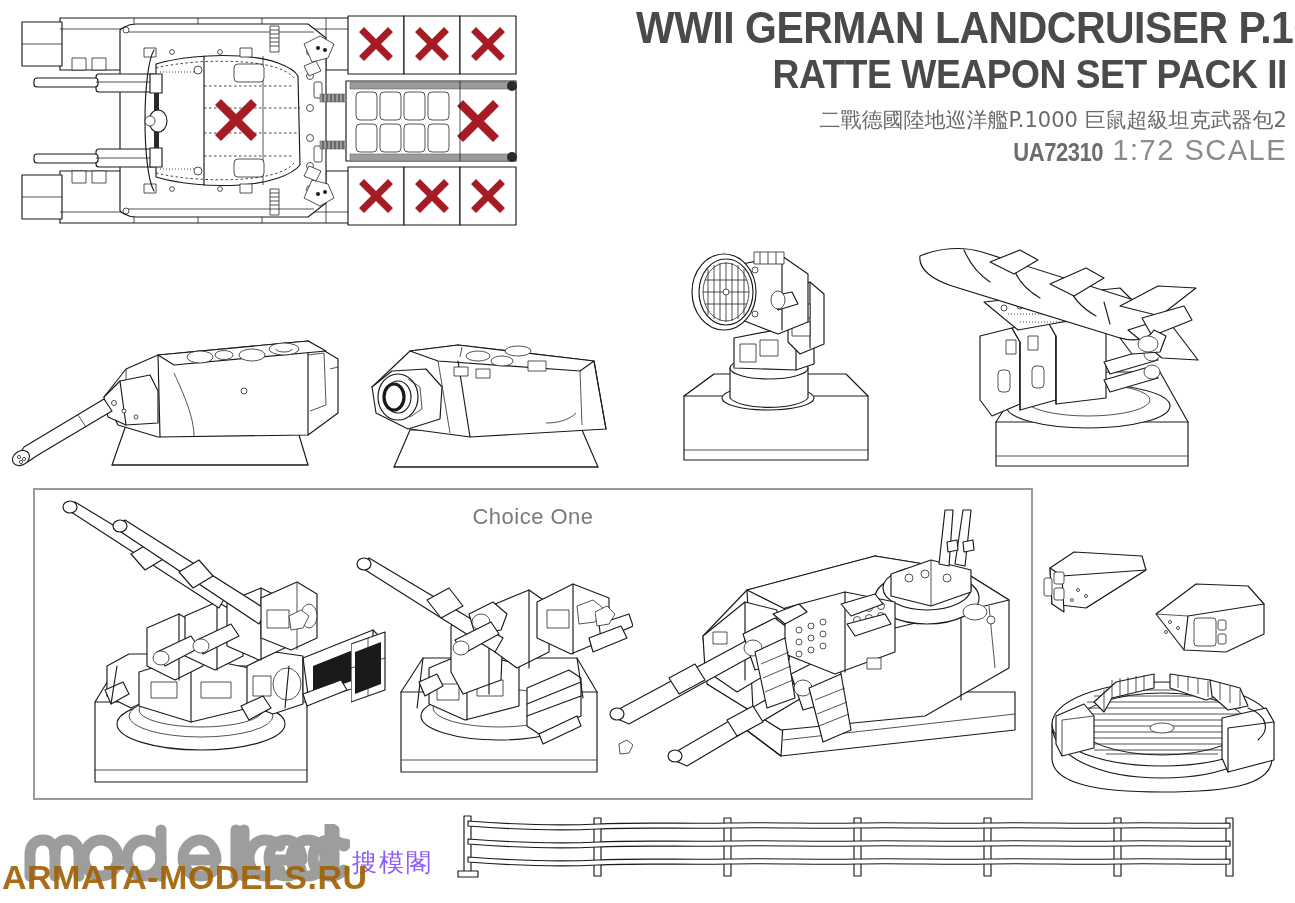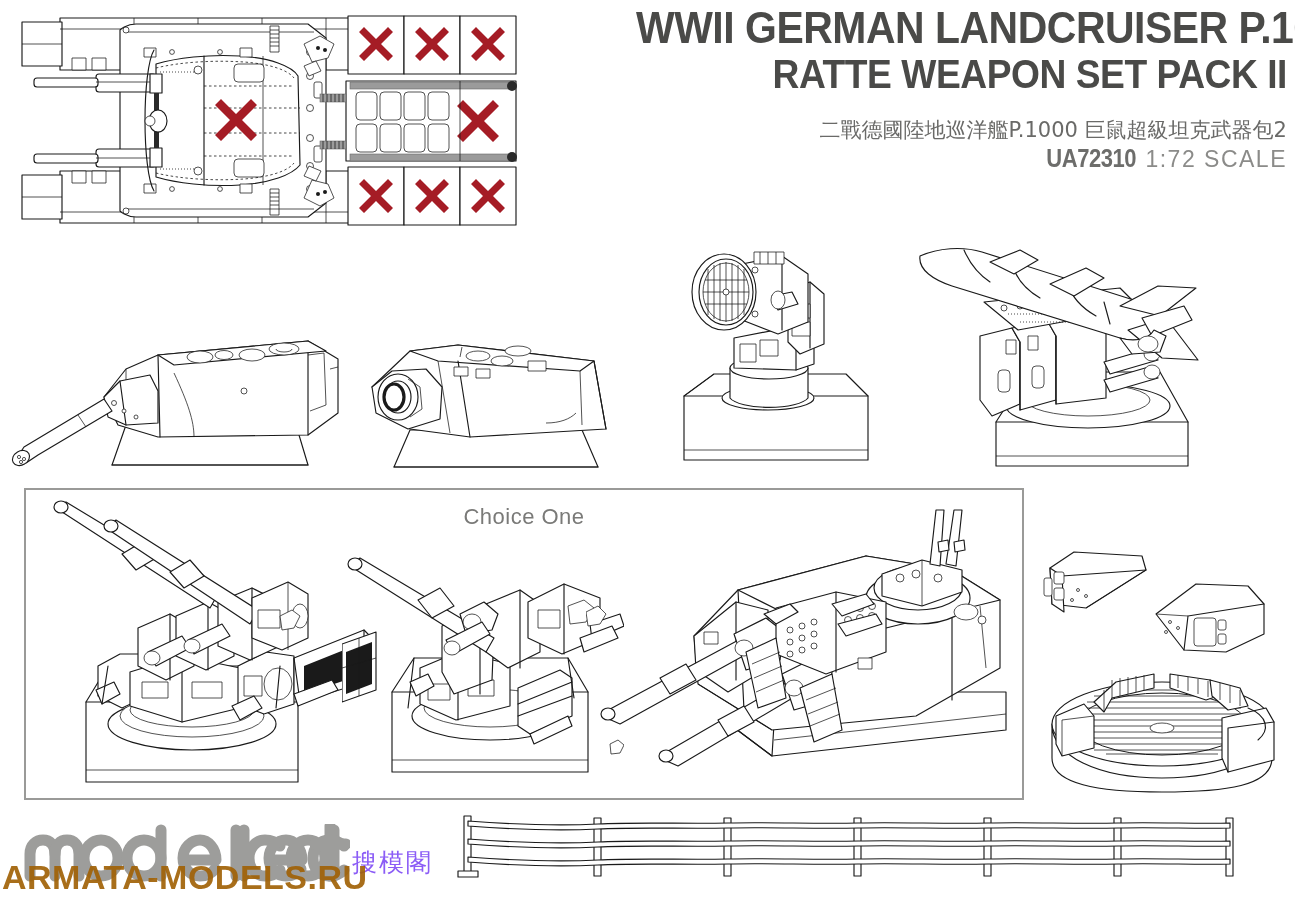--- a/index.html
+++ b/index.html
@@ -22,49 +22,49 @@
     transform:scaleX(0.93); transform-origin:right center;
     white-space:nowrap;
   }
   .title-sub{
     font-size:40px; font-weight:bold; letter-spacing:-0.5px;
     color:#4a4a48; line-height:1.05; margin-top:4px;
     transform:scaleX(0.93); transform-origin:right center;
     white-space:nowrap;
   }
   .title-cn{
-    font-size:21px; color:#6a6a68; margin-top:21px;
+    font-size:21px; color:#6a6a68; margin-top:11px;
     letter-spacing:0px; white-space:nowrap;
     font-family:"DejaVu Sans",sans-serif;
   }
   .code-row{
     margin-top:0; display:flex; justify-content:flex-end;
     align-items:flex-end; gap:9px; white-space:nowrap;
   }
   .code-id{
     font-size:25px; font-weight:bold; color:#6d6d6b;
     transform:scaleX(0.88); transform-origin:right center;
     letter-spacing:-0.5px;
   }
   .code-scale{
-    font-size:23px; color:#8b8b89; letter-spacing:1.5px;
+    font-size:29px; color:#8b8b89; letter-spacing:1.5px;
   }
 
   
   .plan{position:absolute;left:8px;top:8px;width:520px;height:225px;}
   .plan svg{width:100%;height:100%;display:block;}
 
   
   .parts-row{position:absolute;left:0;top:240px;width:1295px;height:245px;}
   .part{position:absolute;}
   .part svg{display:block;width:100%;height:100%;}
 
   
   .choice-panel{
-    position:absolute;left:24px;top:488px;width:1000px;height:312px;
+    position:absolute;left:33px;top:488px;width:1000px;height:312px;
     border:2px solid #9a9a98; background:#fff; box-sizing:border-box;
   }
   .choice-label{
     position:absolute;left:0;right:0;top:14px;text-align:center;
     font-size:22px;color:#7a7a78;letter-spacing:0.5px;
   }
   .choice-item{position:absolute;}
   .choice-item svg{display:block;width:100%;height:100%;}
 
   

